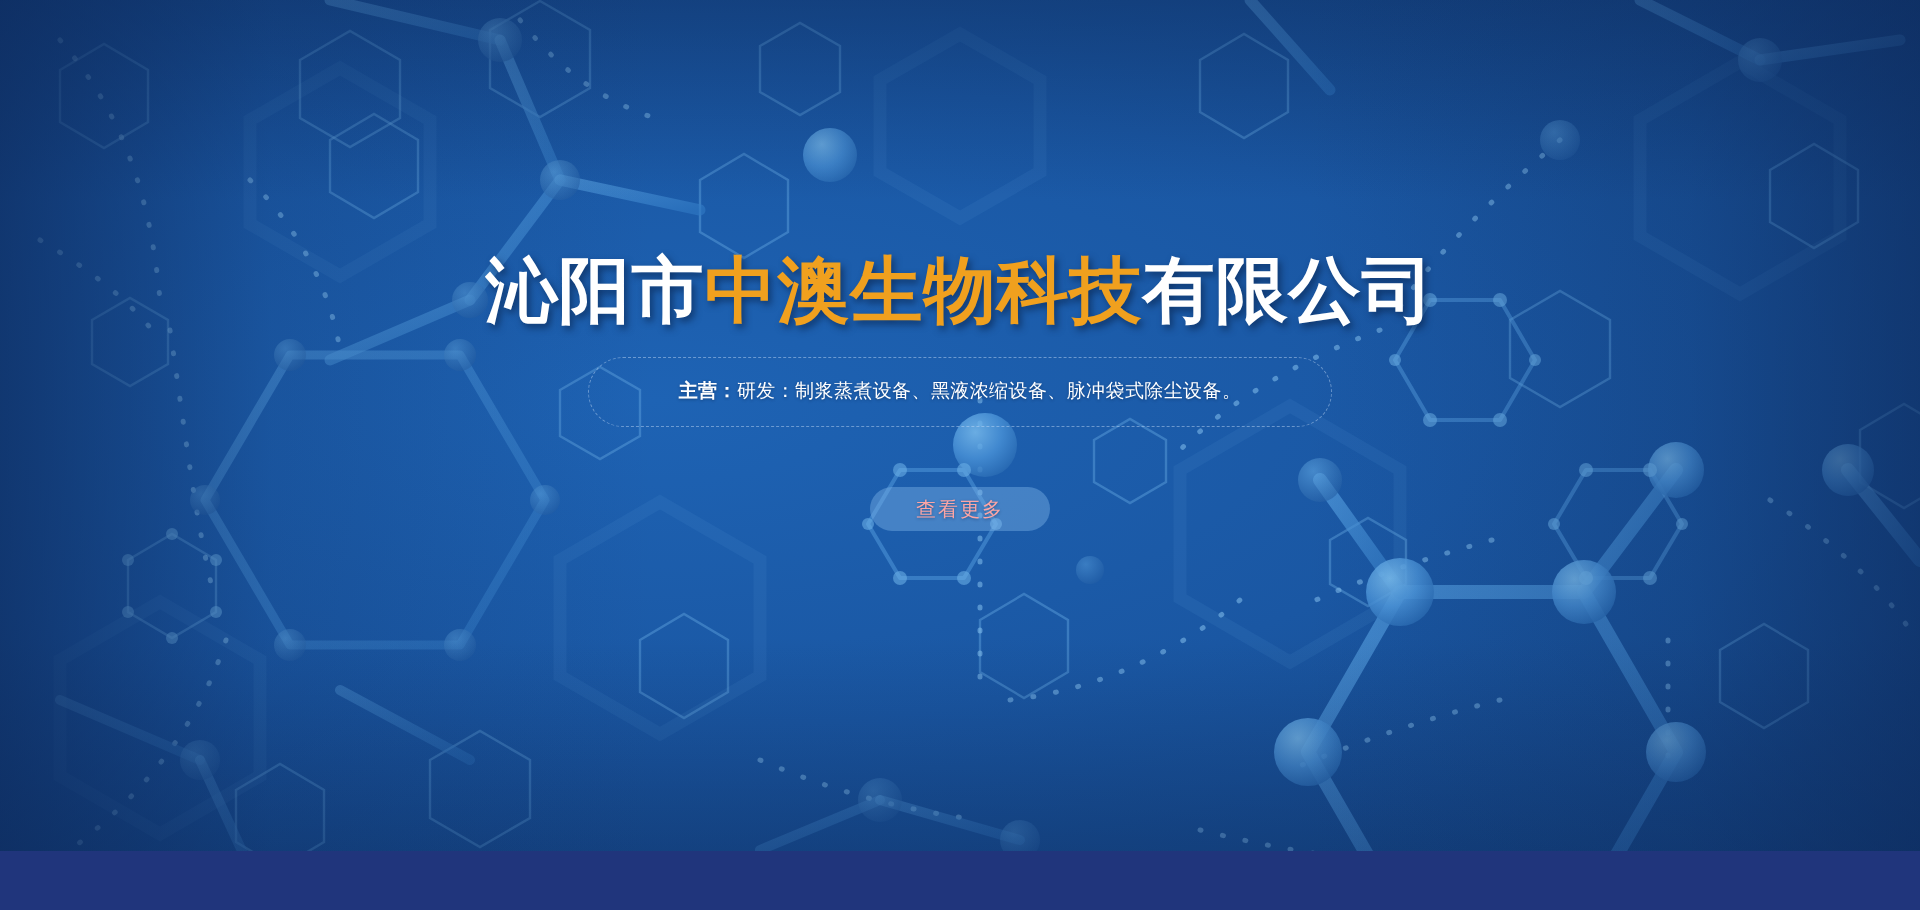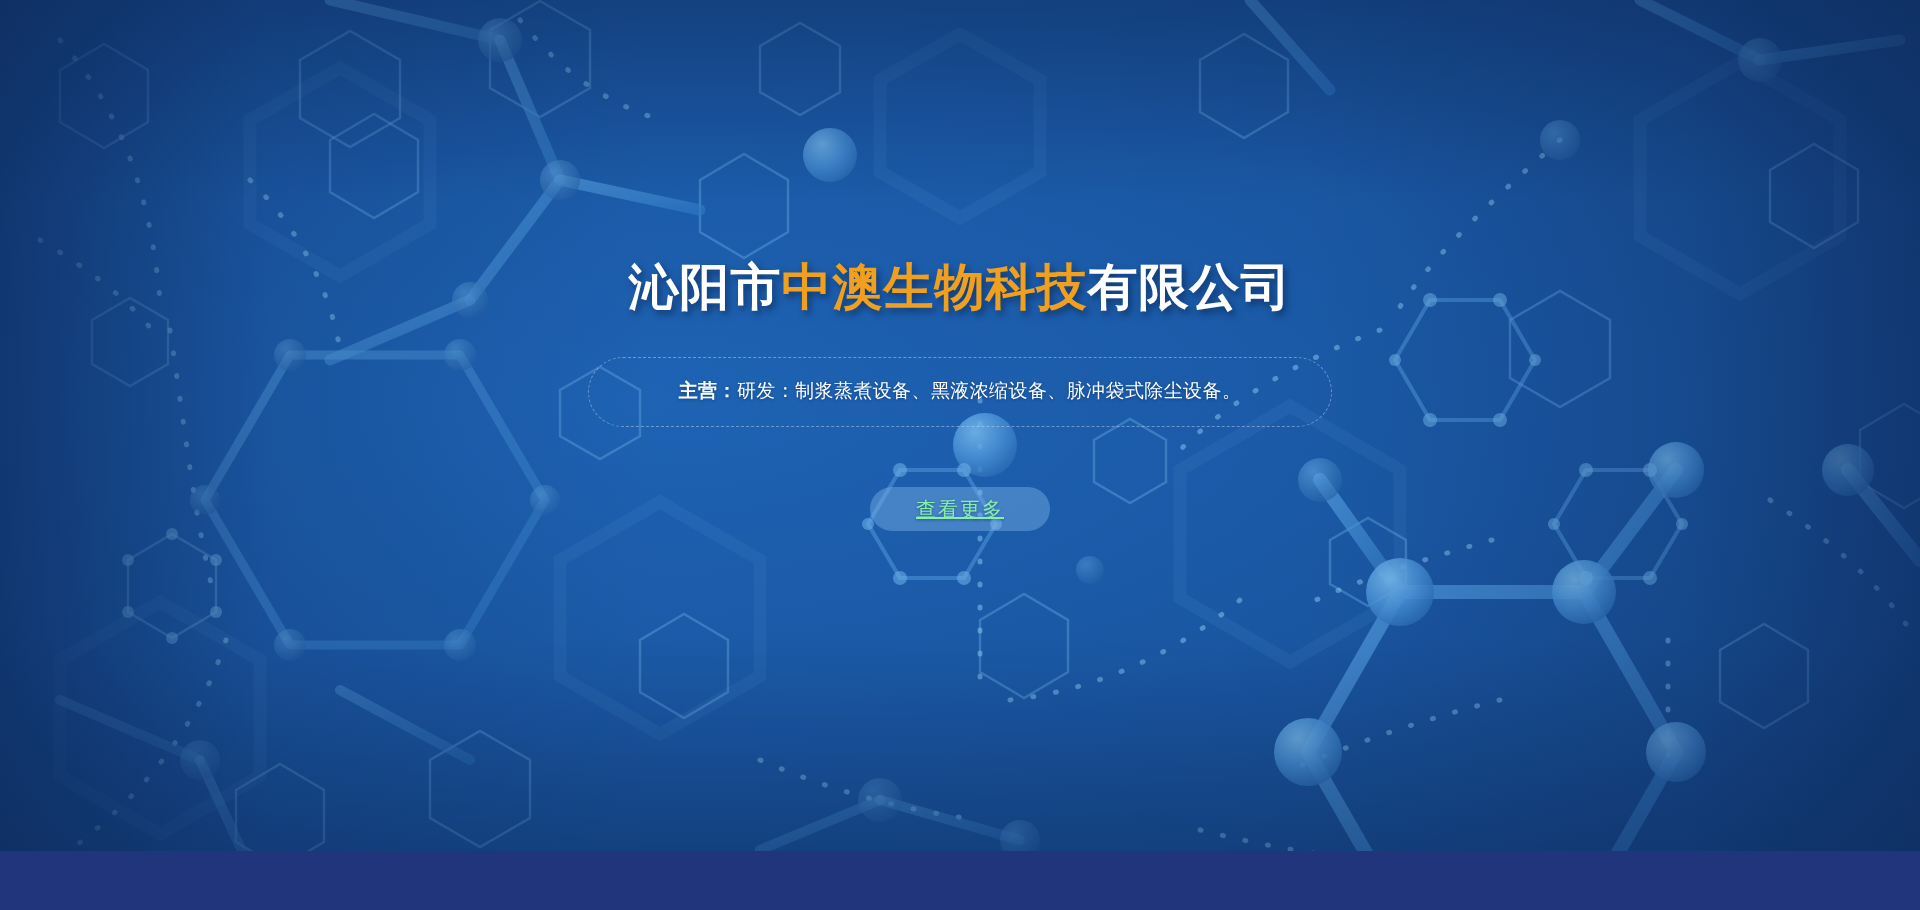--- a/index.html
+++ b/index.html
@@ -57,28 +57,28 @@
   .content {
     position: absolute;
     inset: 0;
     display: flex;
     flex-direction: column;
     align-items: center;
     z-index: 5;
   }
 
   .hero-title {
-    margin: 16px;
+    margin: 8px;
     padding: 0;
     position: absolute;
     top: 246px;
     left: 0;
     right: 0;
     text-align: center;
-    font-size: 50px;
+    font-size: 72px;
     font-weight: 700;
     line-height: 1.02;
     letter-spacing: 1px;
     white-space: nowrap;
     text-shadow: 3px 4px 7px rgba(6,26,60,.55);
   }
   .hero-title .seg-white { color: #ffffff; }
   .hero-title .seg-accent { color: #f0a01e; }
 
   .tagline-box {
@@ -106,27 +106,26 @@
   .more-button {
     position: absolute;
     top: 487px;
     left: 50%;
     transform: translateX(-50%);
     width: 180px;
     height: 44px;
     border: none;
     border-radius: 22px;
     background: rgba(126,182,234,.42);
-    color: #86efac;
+    color: #fca5a5;
     font-family: inherit;
     font-size: 20px;
     letter-spacing: 2px;
     cursor: pointer;
     text-shadow: 0 1px 3px rgba(8,30,66,.4);
-    text-decoration: underline;
   }
 </style>
 </head>
 <body>
 
 <div id="banner">
 
   <div class="bg-base"></div>
 
   <svg class="bg-svg" viewBox="0 0 1920 910" preserveAspectRatio="none" aria-hidden="true">

